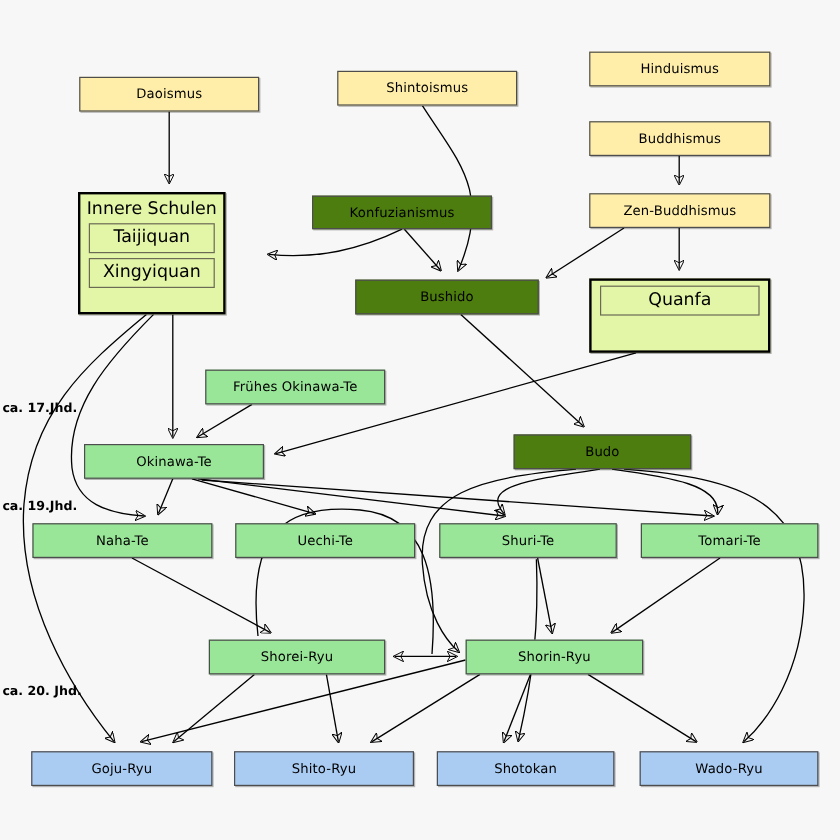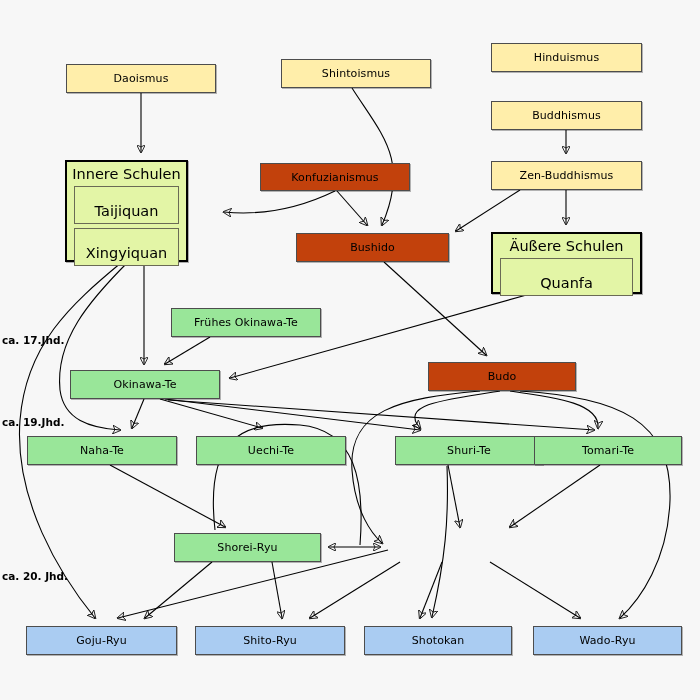--- a/index.html
+++ b/index.html
@@ -29,21 +29,21 @@
     display: flex;
     align-items: center;
     justify-content: center;
     font-size: 11px;
     color: #000;
     letter-spacing: 0.1px;
     white-space: nowrap;
     box-shadow: 1px 1px 0 rgba(0,0,0,0.28);
   }
   .node.yellow  { background: #ffeeaa; }
-  .node.orange  { background: #c2410c; }
+  .node.orange  { background: #4d7c0f; }
   .node.green   { background: #99e699; }
   .node.blue    { background: #aaccf2; }
   .group {
     position: absolute;
     box-sizing: border-box;
     border: 2px solid #000;
     background: #e3f5a6;
     box-shadow: 1px 1px 0 rgba(0,0,0,0.3);
   }
   .group > .group-title {
@@ -53,21 +53,21 @@
     padding-top: 4px;
     white-space: nowrap;
   }
   .group > .subnode {
     box-sizing: border-box;
     margin: 4px 7px;
     border: 1px solid #6a6a55;
     background: #e3f5a6;
     text-align: center;
     font-size: 14.5px;
-    padding: 16px 0 4px 0;
+    padding: 3px 0 4px 0;
     white-space: nowrap;
   }
   .era-label {
     position: absolute;
     font-family: "DejaVu Sans", sans-serif;
     font-size: 10.5px;
     font-weight: bold;
     color: #000;
     white-space: nowrap;
   }
@@ -172,32 +172,32 @@
   <div class="node yellow" style="left:491px; top:43px;  width:151px; height:29px;">Hinduismus</div>
   <div class="node yellow" style="left:491px; top:81px;  width:151px; height:29px;margin-top:20px;">Buddhismus</div>
   <div class="node yellow" style="left:491px; top:161px; width:151px; height:29px;">Zen-Buddhismus</div>
   <div class="node orange" style="left:260px; top:163px; width:150px; height:28px;">Konfuzianismus</div>
   <div class="node orange" style="left:296px; top:233px; width:153px; height:29px;">Bushido</div>
   <div class="node orange" style="left:428px; top:362px; width:148px; height:29px;">Budo</div>
   <div class="node green" style="left:171px; top:308px; width:150px; height:29px;">Frühes Okinawa-Te</div>
   <div class="node green" style="left:70px;  top:370px; width:150px; height:29px;">Okinawa-Te</div>
   <div class="node green" style="left:27px;  top:436px; width:150px; height:29px;">Naha-Te</div>
   <div class="node green" style="left:196px; top:436px; width:150px; height:29px;">Uechi-Te</div>
-  <div class="node green" style="left:366px; top:436px; width:148px; height:29px;margin-left:29px;">Shuri-Te</div>
+  <div class="node green" style="left:366px; top:436px; width:148px; height:29px;">Shuri-Te</div>
   <div class="node green" style="left:534px; top:436px; width:148px; height:29px;">Tomari-Te</div>
   <div class="node green" style="left:174px; top:533px; width:147px; height:29px;">Shorei-Ryu</div>
+  <div class="node green" style="left:388px; top:533px; width:148px; height:29px;">Shorin-Ryu</div>
   <div class="node blue" style="left:26px;  top:626px; width:151px; height:29px;">Goju-Ryu</div>
   <div class="node blue" style="left:195px; top:626px; width:150px; height:29px;">Shito-Ryu</div>
   <div class="node blue" style="left:364px; top:626px; width:148px; height:29px;">Shotokan</div>
   <div class="node blue" style="left:533px; top:626px; width:149px; height:29px;">Wado-Ryu</div>
 
   <div class="group" style="left:65px; top:160px; width:123px; height:102px;">
     <div class="group-title">Innere Schulen</div>
     <div class="subnode">Taijiquan</div>
     <div class="subnode">Xingyiquan</div>
   </div>
 
   <div class="group" style="left:491px; top:232px; width:151px; height:62px;">
-    <div class="group-title">Äußere Schulen</div>
     <div class="subnode">Quanfa</div>
   </div>
 
 </div>
 
 </body></html>

